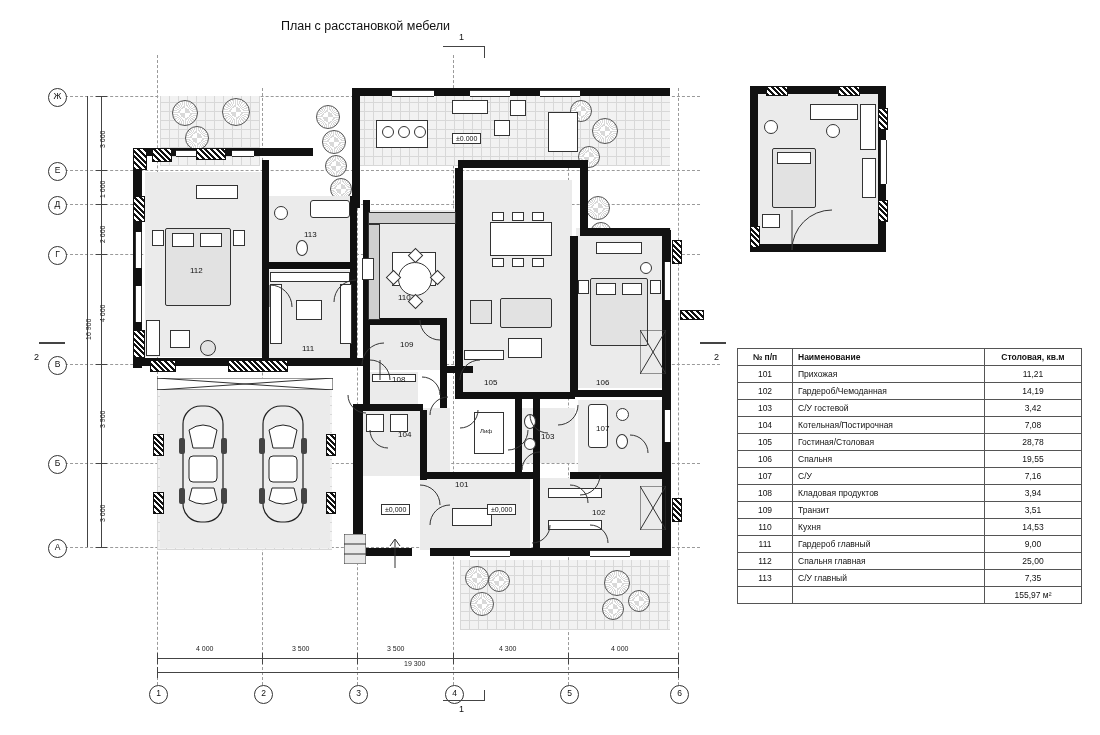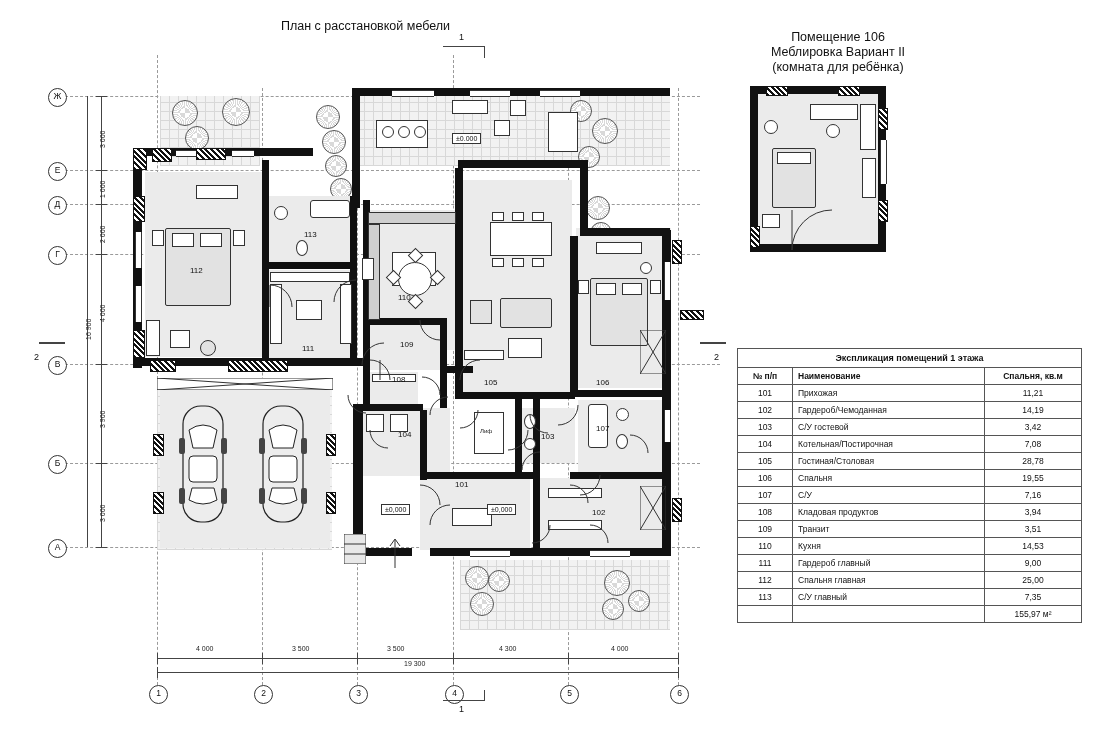--- a/index.html
+++ b/index.html
@@ -71,25 +71,20 @@
   #spec-table .c-no{width:44px;text-align:center;}
   #spec-table .c-area{width:86px;text-align:center;}
   #spec-table .total{text-align:center;}
 </style>
 </head>
 <body>
 
 <div class="root">
 
   <div class="abs" id="plan-title">План с расстановкой мебели</div>
-  <div class="abs" id="room106-title">
-    <div>Помещение 106</div>
-    <div>Меблировка Вариант II</div>
-    <div>(комната для ребёнка)</div>
-  </div>
 
   <div class="abs dashline-v" style="left:157px;top:55px;height:630px;"></div>
   <div class="abs dashline-v" style="left:262px;top:88px;height:597px;"></div>
   <div class="abs dashline-v" style="left:357px;top:88px;height:597px;"></div>
   <div class="abs dashline-v" style="left:453px;top:55px;height:630px;"></div>
   <div class="abs dashline-v" style="left:568px;top:88px;height:597px;"></div>
   <div class="abs dashline-v" style="left:678px;top:88px;height:597px;"></div>
 
   <div class="abs dashline-h" style="left:60px;top:96px;width:640px;"></div>
   <div class="abs dashline-h" style="left:60px;top:170px;width:640px;"></div>
@@ -459,26 +454,23 @@
   <div class="abs circ" style="left:764px;top:120px;width:14px;height:14px;"></div>
   <div class="abs furn" style="left:762px;top:214px;width:18px;height:14px;"></div>
   <svg class="abs" style="left:786px;top:206px;width:52px;height:46px;" width="52" height="46">
     <path d="M6 44 a40 40 0 0 1 40 -40" fill="none" stroke="#333"></path>
     <line x1="6" y1="44" x2="6" y2="4" stroke="#333"></line>
   </svg>
 
   <table class="abs" id="spec-table">
     <tbody>
       <tr>
-        <td class="cap" colspan="3">Экспликация помещений 1 этажа</td>
-      </tr>
-      <tr>
         <td class="hdr c-no">№ п/п</td>
         <td class="hdr">Наименование</td>
-        <td class="hdr c-area">Спальня, кв.м</td>
+        <td class="hdr c-area">Столовая, кв.м</td>
       </tr>
       <tr>
         <td class="c-no">101</td>
         <td>Прихожая</td>
         <td class="c-area">11,21</td>
       </tr>
       <tr>
         <td class="c-no">102</td>
         <td>Гардероб/Чемоданная</td>
         <td class="c-area">14,19</td>

